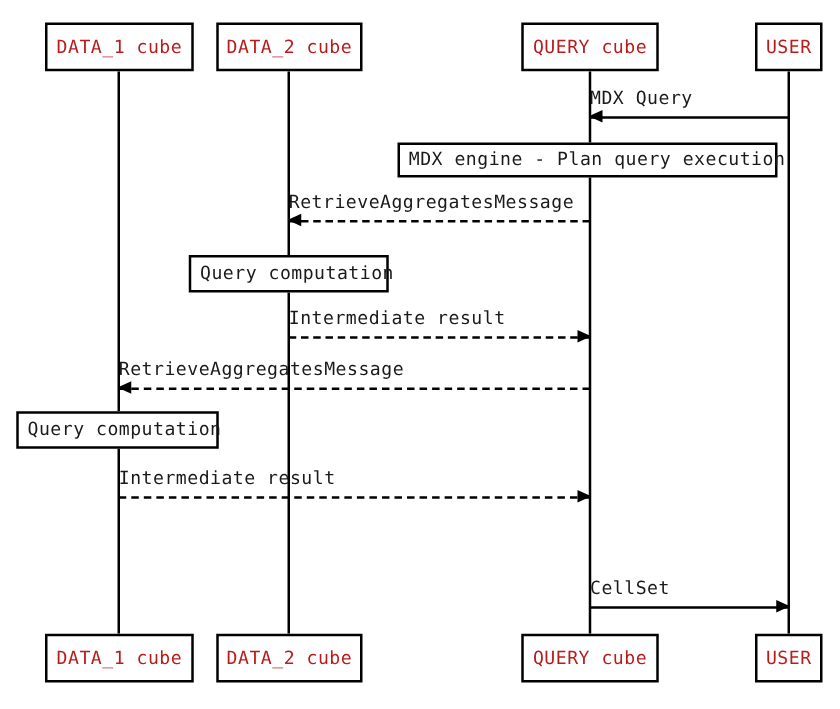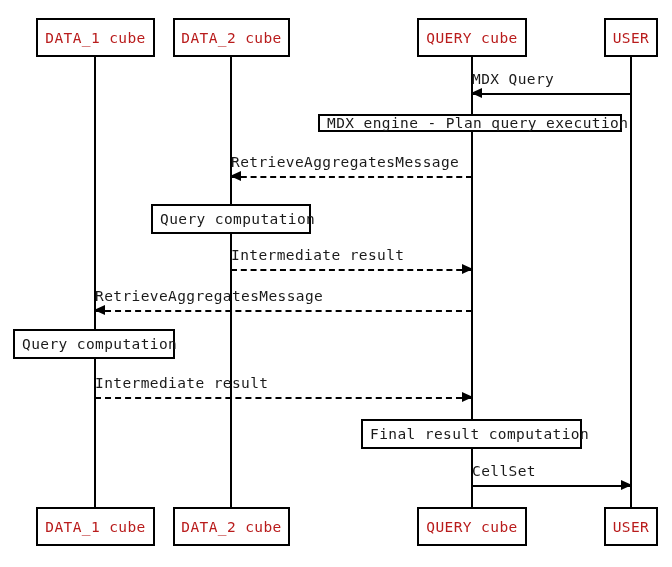--- a/index.html
+++ b/index.html
@@ -154,25 +154,22 @@
     <div class="msg dashed to-right" style="left: 95px; width: 377px; top: 397px;">
       <div class="line"></div>
       <div class="head"></div>
       <div class="label">Intermediate result</div>
     </div>
     <div class="msg to-right" style="left: 472px; width: 159px; top: 485px;">
       <div class="line"></div>
       <div class="head"></div>
       <div class="label">CellSet</div>
     </div>
-    <div class="exec-box" style="left: 318px; width: 304px; top: 114px; height: 18px;">
+    <div class="exec-box" style="left: 318px; width: 304px; top: 114px; height: 28px;">
       <span>MDX engine - Plan query execution</span>
     </div>
     <div class="exec-box" style="left: 151px; width: 160px; top: 204px; height: 30px;">
       <span>Query computation</span>
     </div>
     <div class="exec-box" style="left: 13px; width: 162px; top: 329px; height: 30px;">
       <span>Query computation</span>
     </div>
-    <div class="exec-box" style="left: 361px; width: 221px; top: 419px; height: 30px;">
-      <span>Final result computation</span>
-    </div>
   </div>
 
 </body></html>

